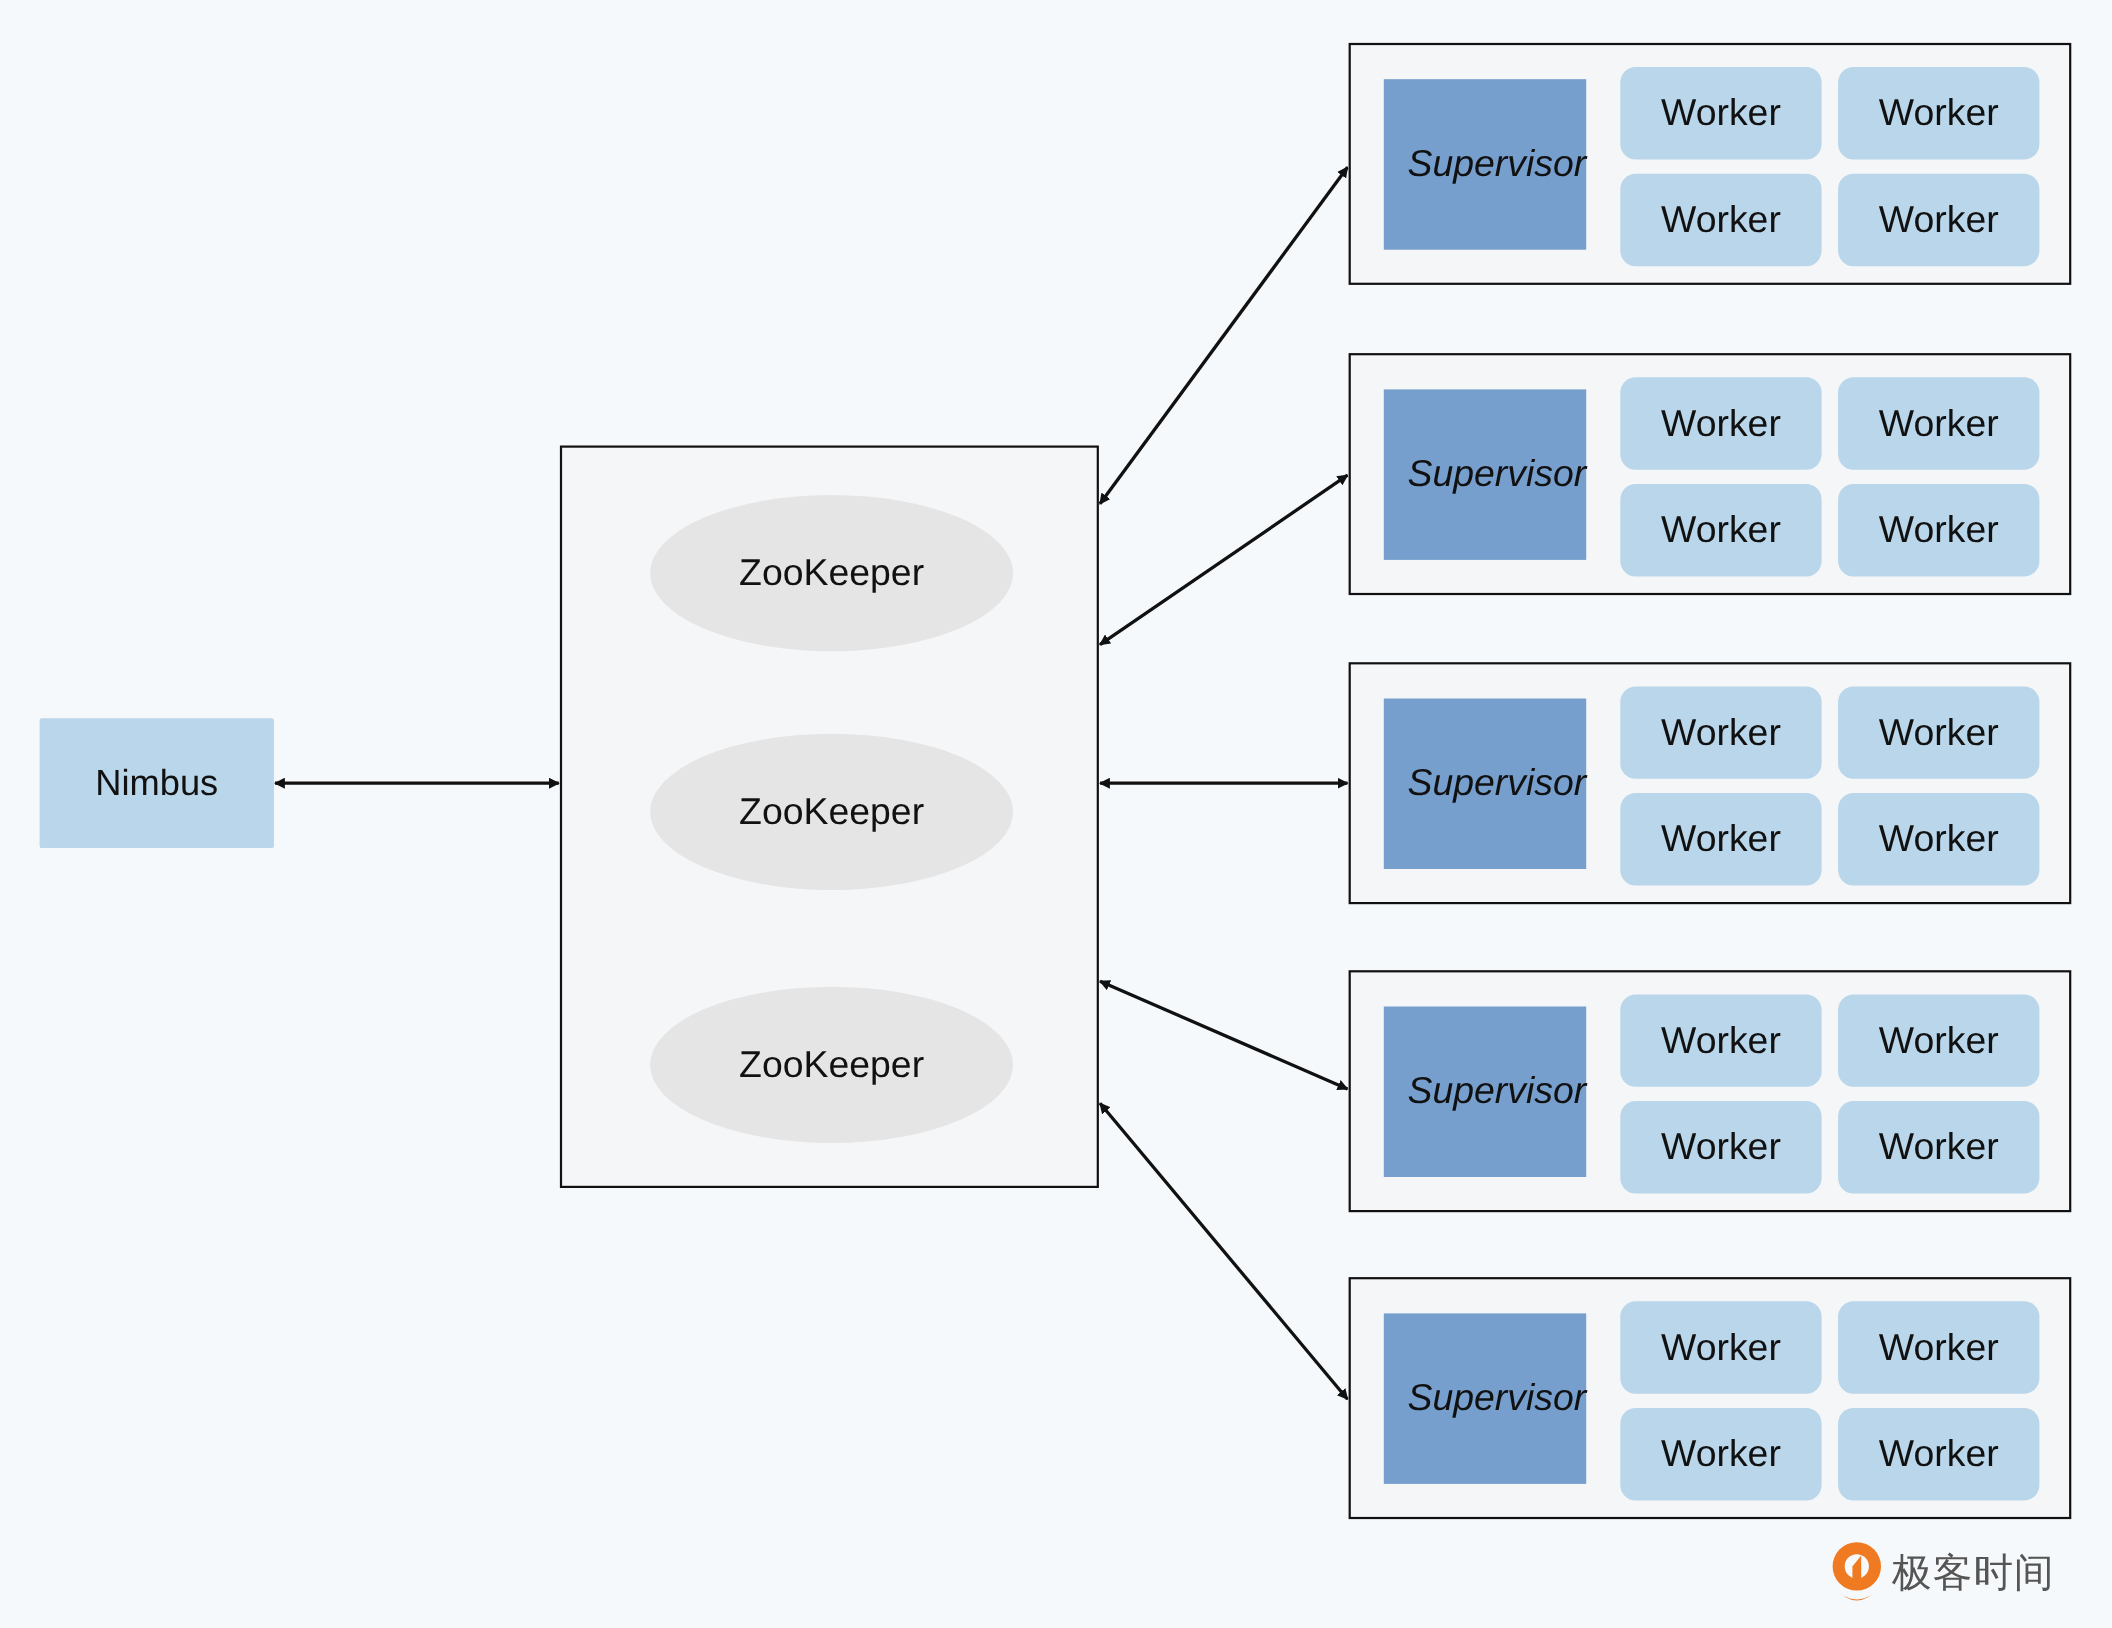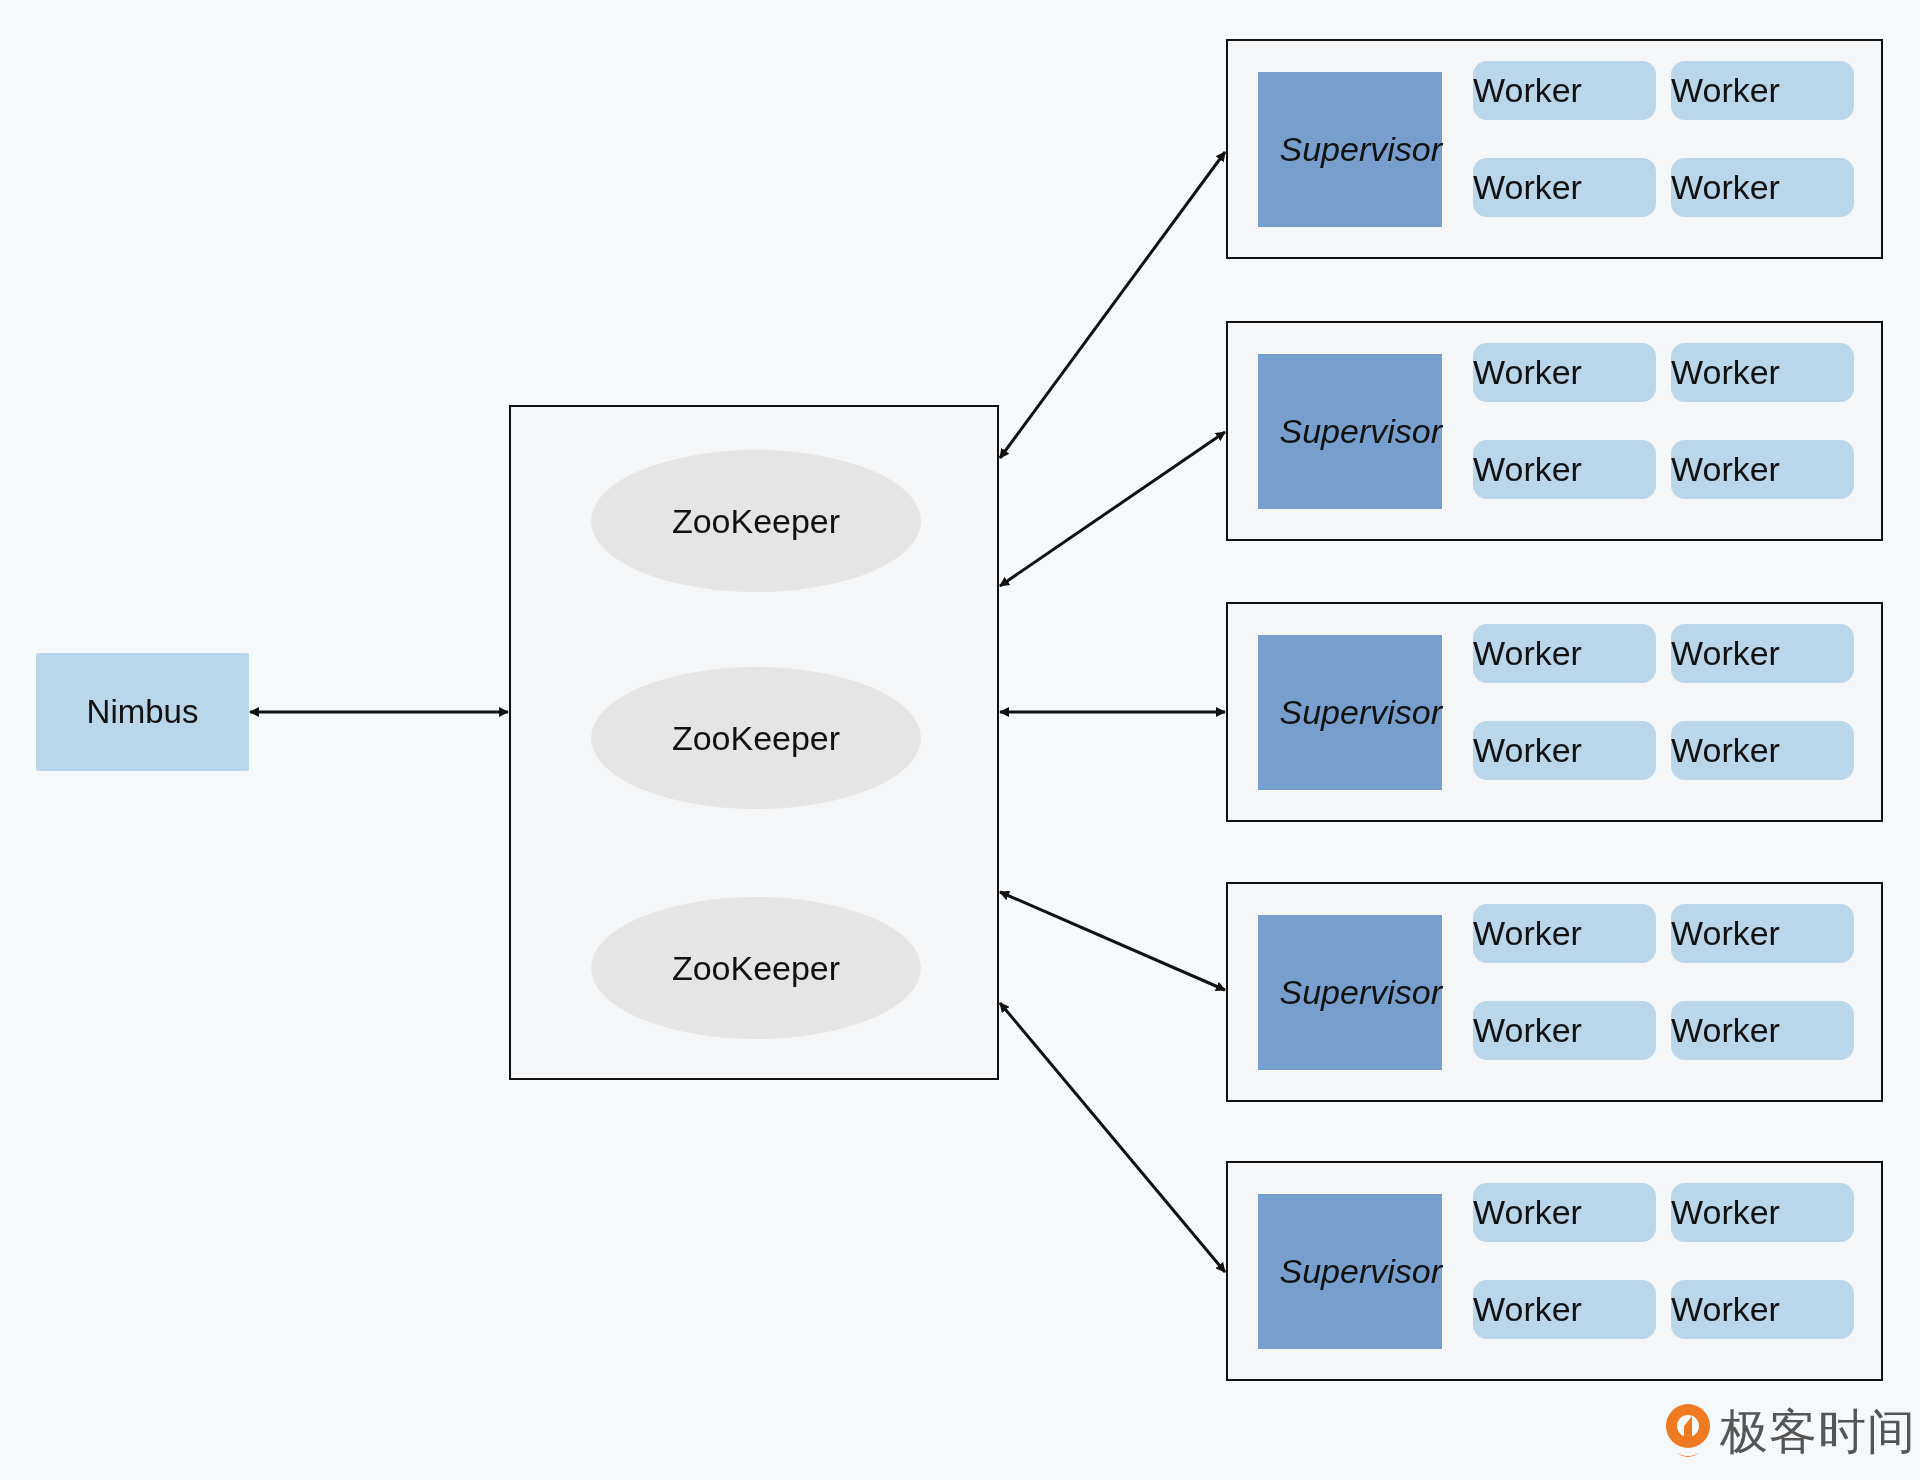--- a/index.html
+++ b/index.html
@@ -7,25 +7,25 @@
          font-family:"Liberation Sans", "DejaVu Sans", sans-serif; }
   .abs { position:absolute; box-sizing:border-box; }
   .nimbus { left:36px; top:653px; width:213px; height:118px; background:#b9d6ea; border-radius:2px;
             display:flex; align-items:center; justify-content:center; font-size:33px; color:#111; }
   .zkbox { left:509px; top:405px; width:490px; height:675px; background:#f5f6f8; border:2.5px solid #111; }
   .zk { width:330px; height:142px; border-radius:50%; background:#e5e5e5; display:flex; align-items:center;
         justify-content:center; font-size:34px; color:#111; left:80px; }
   .sup-group { left:1226px; width:657px; height:220px; background:#f5f6f8; border:2.5px solid #111; }
   .sup { left:30px; top:31px; width:184px; height:155px; background:#769fcd; display:flex; align-items:center;
          justify-content:flex-end; font-size:34px; color:#111;font-style:italic; }
-  .worker { width:183px; height:59px; background:#b9d6ea; border-radius:14px; display:flex; align-items:center;
-            font-size:34px; color:#111; }
+  .worker { width:183px; height:84px; background:#b9d6ea; border-radius:14px; display:flex; align-items:center;
+            justify-content:center; font-size:34px; color:#111; }
   svg.arrows { position:absolute; left:0; top:0; }
   .logo { left:1662px; top:1400px; display:flex; align-items:center; gap:6px; }
-  .logo-text { font-size:48px; color:#555; font-family:"DejaVu Sans", sans-serif; letter-spacing:1px; }
+  .logo-text { font-size:36px; color:#555; font-family:"DejaVu Sans", sans-serif; letter-spacing:1px; }
 </style>
 </head>
 <body>
 
 <svg class="arrows" width="1920" height="1480">
   <defs>
     <marker id="ah" markerWidth="10" markerHeight="10" refX="9" refY="5" orient="auto-start-reverse" markerUnits="userSpaceOnUse">
       <path d="M0,0 L10,5 L0,10 z" fill="#111"></path>
     </marker>
   </defs>

